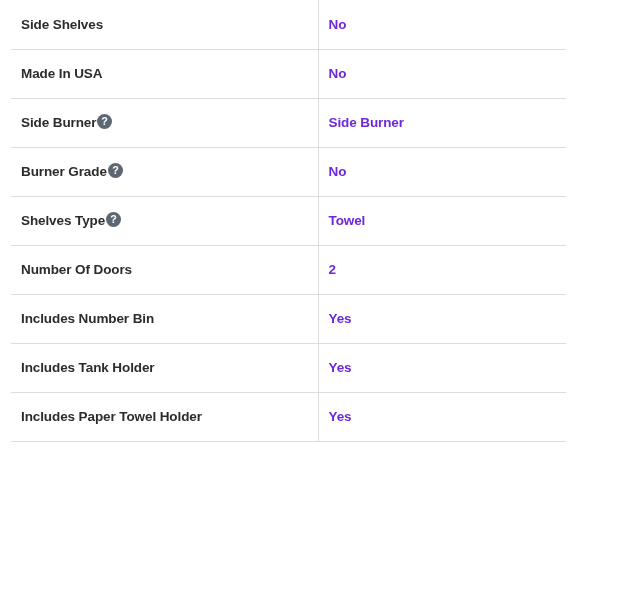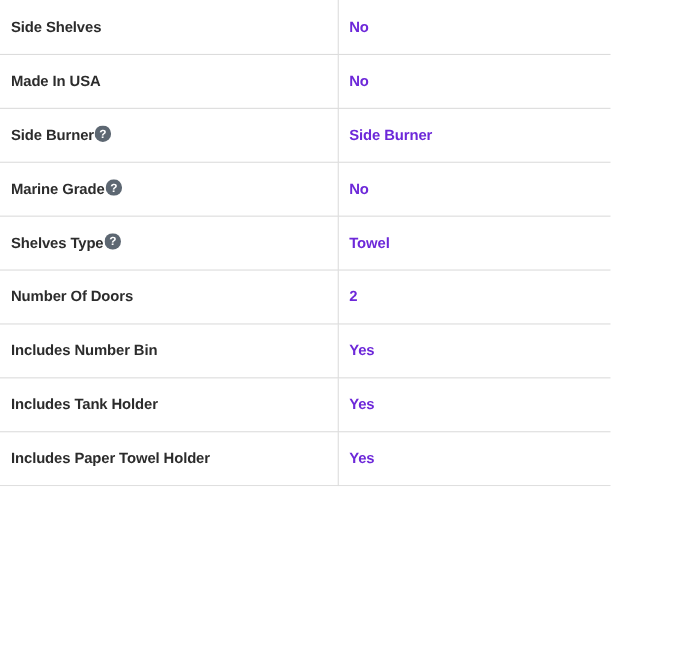--- a/index.html
+++ b/index.html
@@ -78,20 +78,21 @@
   }
 
   .help-icon svg {
     display: block;
   }
 
   
   .table-wrap {
     width: 555px;
     overflow: hidden;
+    margin-left: 11px;
   }
 </style>
 </head>
 <body>
 
 <div class="table-wrap">
   <table id="spec-table">
     <tbody id="spec-tbody">
         <tr>
           <td class="spec-label"><span class="label-inner">
@@ -112,21 +113,21 @@
                 <svg width="15" height="15" viewBox="0 0 16 16" xmlns="http://www.w3.org/2000/svg">
                   <circle cx="8" cy="8" r="8" fill="#5d6772"></circle>
                   <text x="8" y="11.9" text-anchor="middle" font-family="Liberation Sans, sans-serif" font-size="11.5" font-weight="bold" fill="#ffffff">?</text>
                 </svg>
               </span>
             </span></td>
           <td class="spec-value">Side Burner</td>
         </tr>
         <tr>
           <td class="spec-label"><span class="label-inner">
-              <span class="label-text">Marine Grade</span>
+              <span class="label-text">Burner Grade</span>
               <span class="help-icon" title="More information">
                 <svg width="15" height="15" viewBox="0 0 16 16" xmlns="http://www.w3.org/2000/svg">
                   <circle cx="8" cy="8" r="8" fill="#5d6772"></circle>
                   <text x="8" y="11.9" text-anchor="middle" font-family="Liberation Sans, sans-serif" font-size="11.5" font-weight="bold" fill="#ffffff">?</text>
                 </svg>
               </span>
             </span></td>
           <td class="spec-value">No</td>
         </tr>
         <tr>

